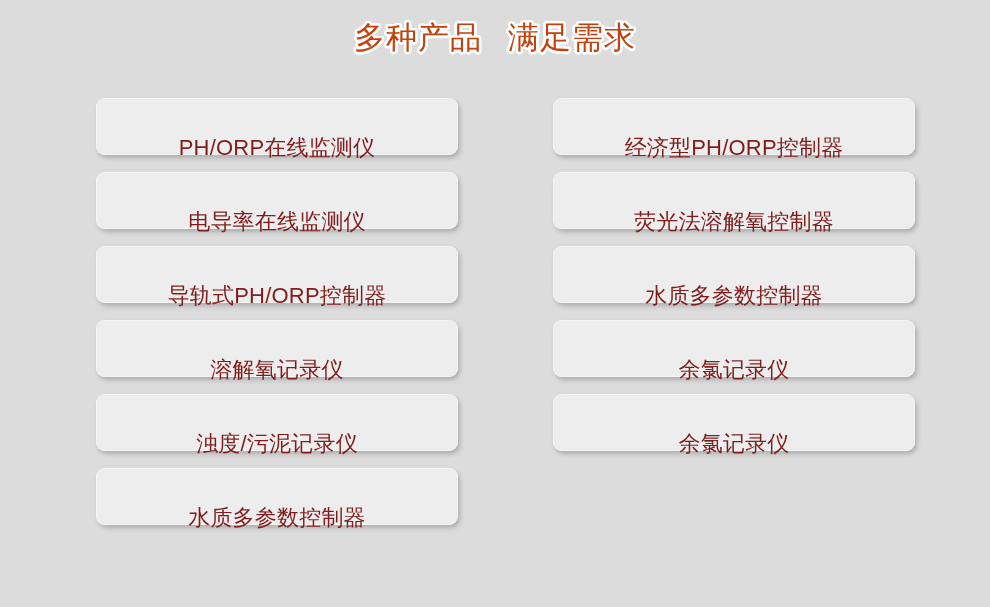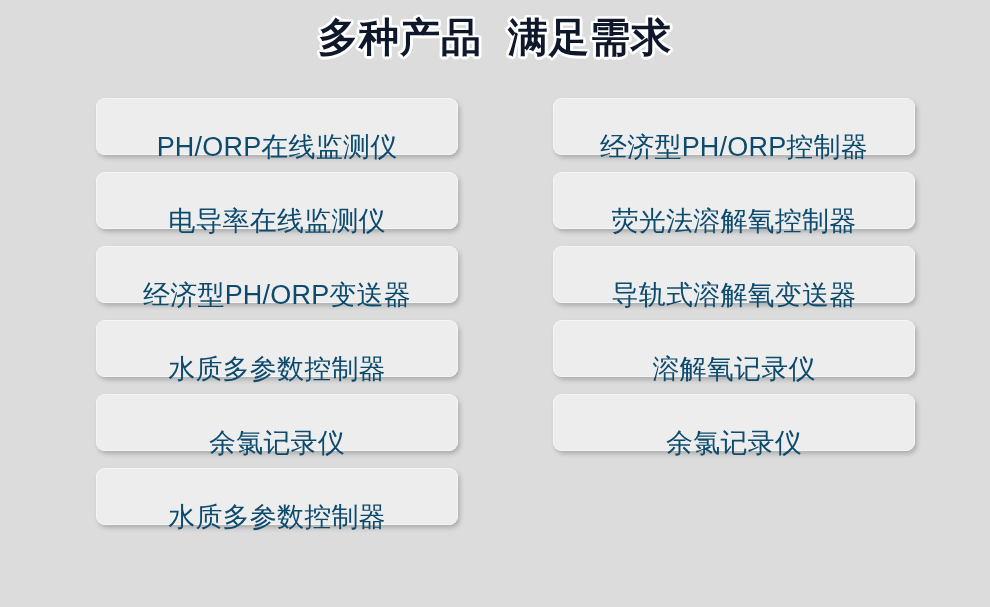--- a/index.html
+++ b/index.html
@@ -28,23 +28,23 @@
     position: absolute;
     left: 0;
     top: 6px;
     width: 990px;
     height: 62px;
     display: flex;
     align-items: center;
     justify-content: center;
   }
   .title {
-    font-size: 40px;
-    font-weight: bold;
-    color: #0f172a;
+    font-size: 31px;
+    font-weight: normal;
+    color: #c2410c;
     letter-spacing: 1px;
     white-space: pre;
     line-height: 1;
     
     text-shadow:
        2.5px 0 0 #ffffff, -2.5px 0 0 #ffffff,
        0 2.5px 0 #ffffff, 0 -2.5px 0 #ffffff,
        1.8px 1.8px 0 #ffffff, -1.8px 1.8px 0 #ffffff,
        1.8px -1.8px 0 #ffffff, -1.8px -1.8px 0 #ffffff,
        2.4px 1.2px 0 #ffffff, -2.4px 1.2px 0 #ffffff,
@@ -78,23 +78,23 @@
     justify-content: center;
     box-shadow:
       2px 3px 4px rgba(120,120,120,0.45),
       0 0 0 0.5px rgba(255,255,255,0.9) inset;
     cursor: pointer;
     user-select: none;
     padding: 0 10px;
   }
 
   .pill-label {
-    font-size: 27px;
+    font-size: 22px;
     font-weight: 400;
-    color: #0c4a6e;
+    color: #7f1d1d;
     line-height: 1;
     white-space: nowrap;
     letter-spacing: 0.2px;
     margin-top: 42px;
   }
 </style>
 </head>
 <body>
 
 <div class="page">
@@ -113,36 +113,36 @@
     </div>
 
     <div class="pill">
       <span class="pill-label">电导率在线监测仪</span>
     </div>
 
     <div class="pill">
       <span class="pill-label">荧光法溶解氧控制器</span>
     </div>
     <div class="pill">
-      <span class="pill-label">经济型PH/ORP变送器</span>
+      <span class="pill-label">导轨式PH/ORP控制器</span>
     </div>
 
-    <div class="pill">
-      <span class="pill-label">导轨式溶解氧变送器</span>
-    </div>
     <div class="pill">
       <span class="pill-label">水质多参数控制器</span>
     </div>
 
     <div class="pill">
       <span class="pill-label">溶解氧记录仪</span>
     </div>
 
     <div class="pill">
       <span class="pill-label">余氯记录仪</span>
+    </div>
+    <div class="pill">
+      <span class="pill-label">浊度/污泥记录仪</span>
     </div>
 
     <div class="pill">
       <span class="pill-label">余氯记录仪</span>
     </div>
     <div class="pill">
       <span class="pill-label">水质多参数控制器</span>
     </div>
 
   </div>

